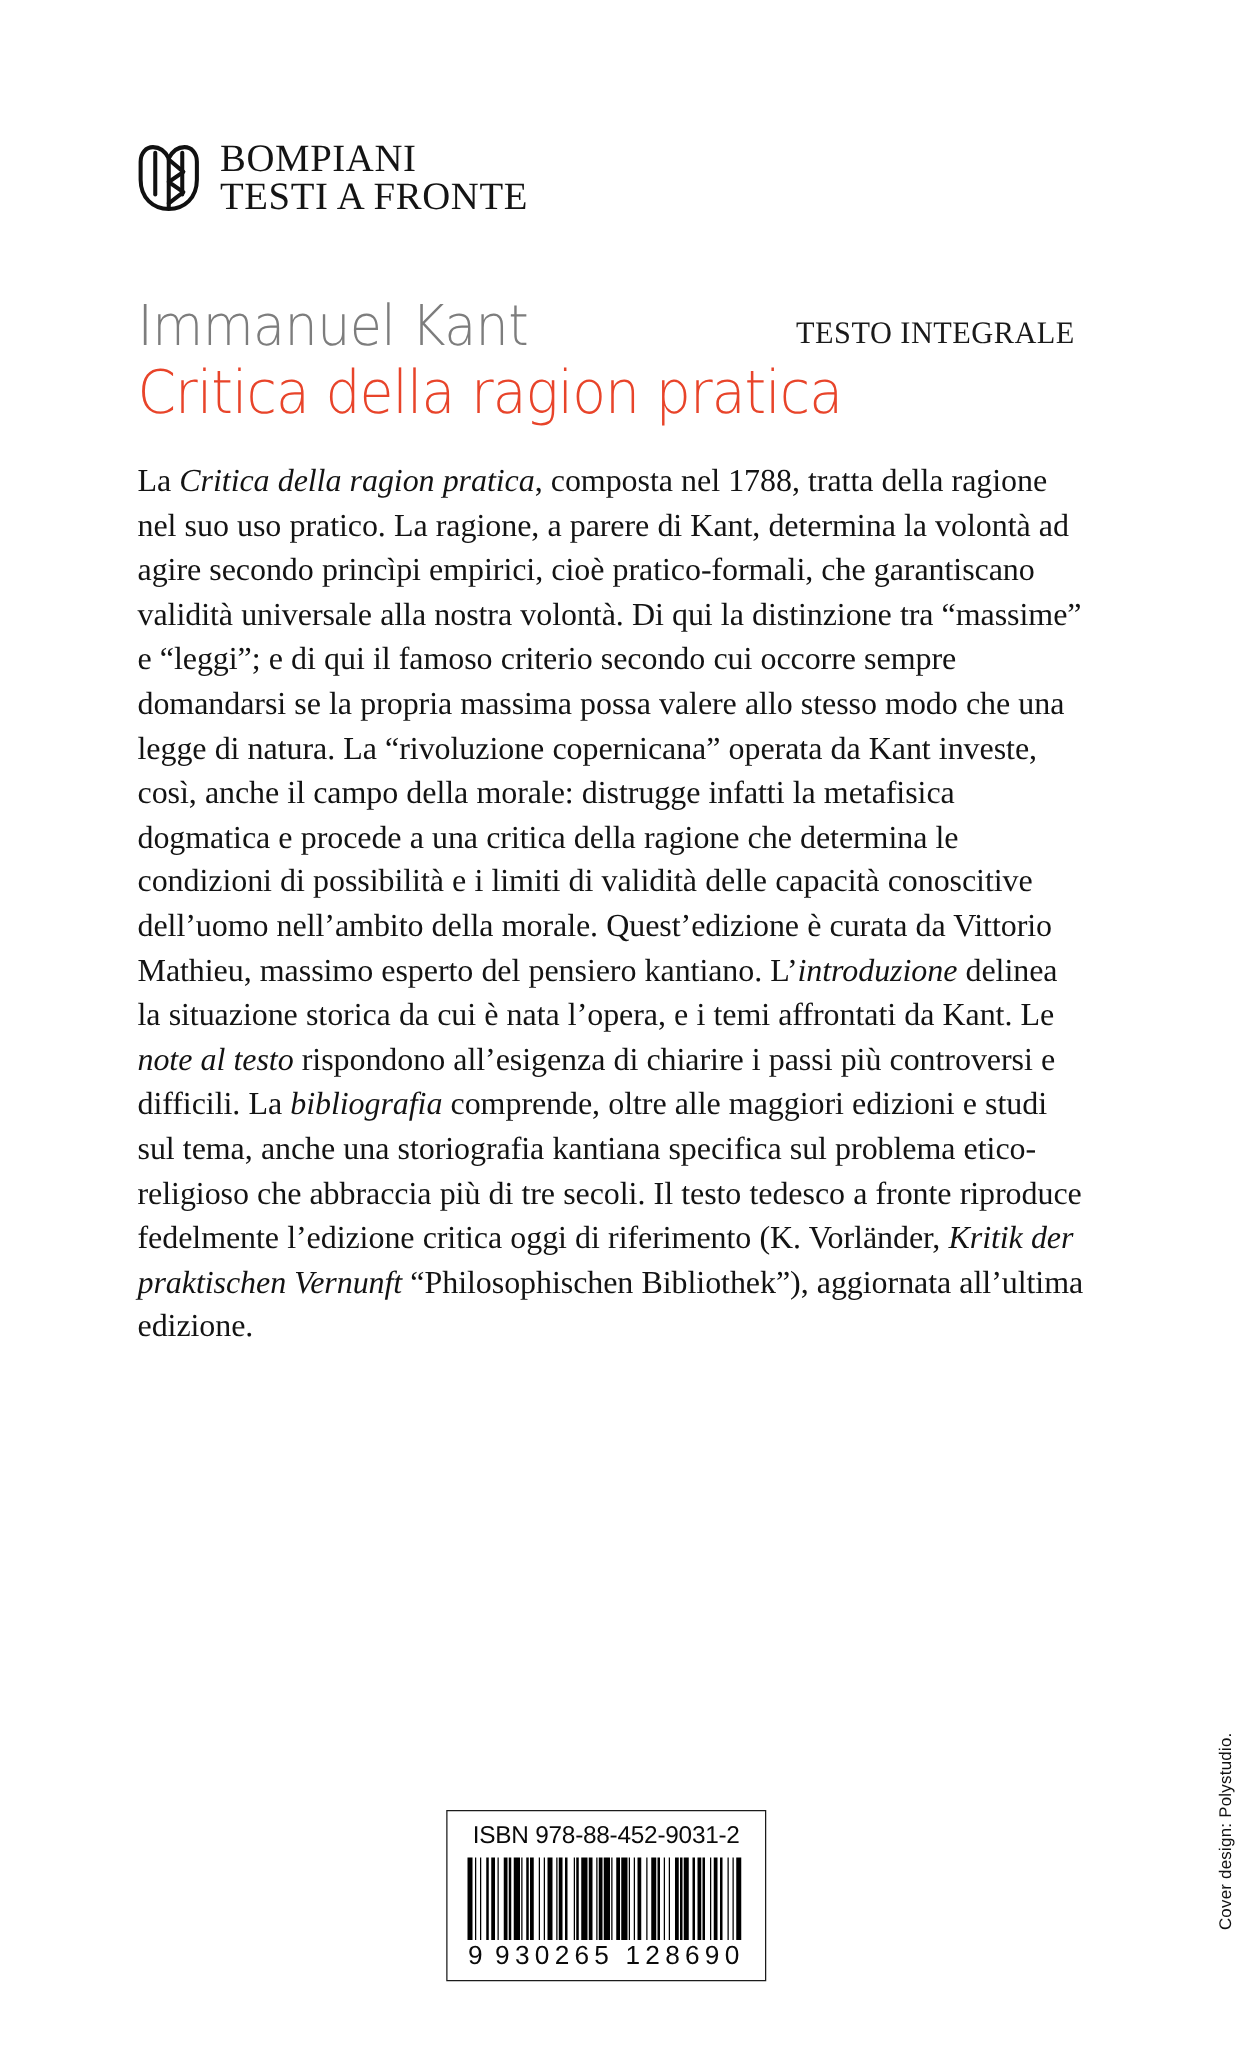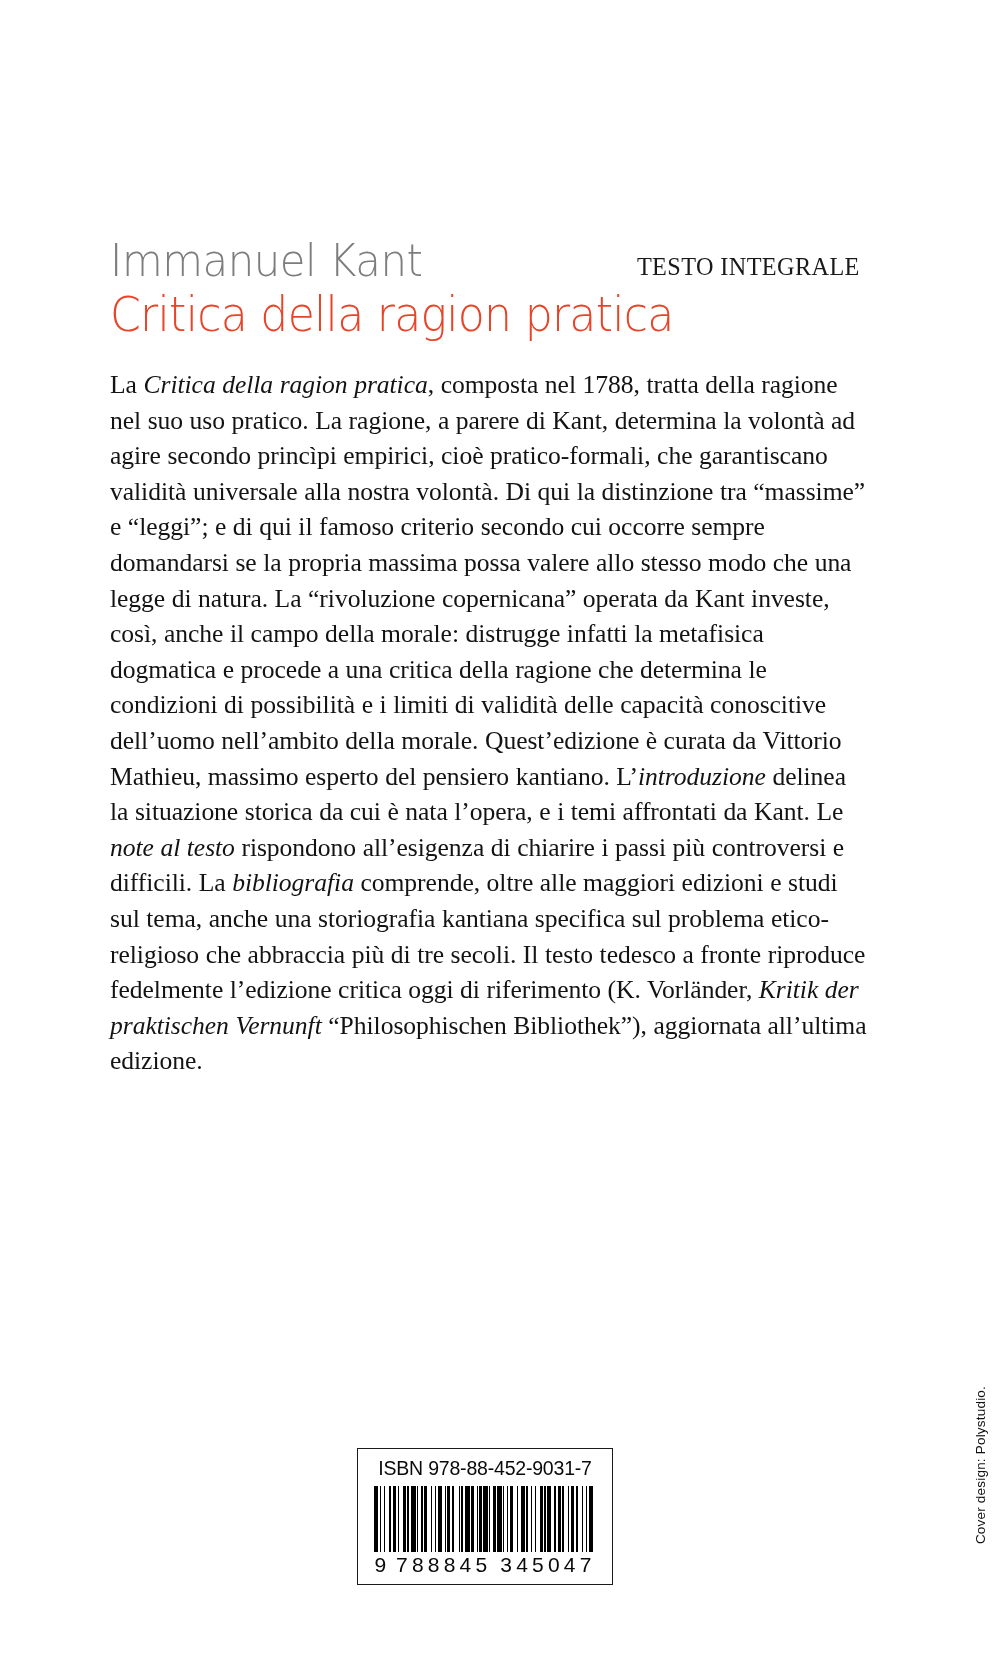--- a/index.html
+++ b/index.html
@@ -192,31 +192,48 @@
     writing-mode: vertical-rl;
     transform: rotate(180deg);
     letter-spacing: 0.2px;
   }
 </style>
 </head>
 <body>
 
 <div class="page">
 
+  <div class="publisher">
+    <span class="publisher-mark">
+      <svg viewBox="0 0 60 64" width="54" height="58" aria-hidden="true">
+        <g fill="none" stroke="#111111" stroke-width="3.6" stroke-linejoin="round" stroke-linecap="round">
+          <path d="M5 18 C5 10 10 5 16 5 C22 5 27 9 30 15 C33 9 38 5 44 5 C50 5 55 10 55 18 L55 34 C55 50 44 60 30 60 C16 60 5 50 5 34 Z"></path>
+          <path d="M30 15 L30 58"></path>
+          <path d="M18 10 L18 47"></path>
+          <path d="M42 10 L42 47"></path>
+          <path d="M30 16 L43 27 L30 36 L43 45 L30 55"></path>
+        </g>
+      </svg>
+    </span>
+    <span class="publisher-words">
+      <span class="pw-1">BOMPIANI</span>
+      <span class="pw-2">TESTI A FRONTE</span>
+    </span>
+  </div>
 
   <div class="author">Immanuel Kant</div>
 
   <div class="title">Critica della ragion pratica</div>
 
   <div class="testo-integrale">TESTO INTEGRALE</div>
 
   <div class="blurb"><span>La </span><i>Critica della ragion pratica</i><span>, composta nel 1788, tratta della ragione nel suo uso pratico. La ragione, a parere di Kant, determina la volontà ad agire secondo princìpi empirici, cioè pratico-formali, che garantiscano validità universale alla nostra volontà. Di qui la distinzione tra “massime” e “leggi”; e di qui il famoso criterio secondo cui occorre sempre domandarsi se la propria massima possa valere allo stesso modo che una legge di natura. La “rivoluzione copernicana” operata da Kant investe, così, anche il campo della morale: distrugge infatti la metafisica dogmatica e procede a una critica della ragione che determina le condizioni di possibilità e i limiti di validità delle capacità conoscitive dell’uomo nell’ambito della morale. Quest’edizione è curata da Vittorio Mathieu, massimo esperto del pensiero kantiano. L’</span><i>introduzione</i><span> delinea la situazione storica da cui è nata l’opera, e i temi affrontati da Kant. Le </span><i>note al testo</i><span> rispondono all’esigenza di chiarire i passi più controversi e difficili. La </span><i>bibliografia</i><span> comprende, oltre alle maggiori edizioni e studi sul tema, anche una storiografia kantiana specifica sul problema etico-religioso che abbraccia più di tre secoli. Il testo tedesco a fronte riproduce fedelmente l’edizione critica oggi di riferimento (K. Vorländer, </span><i>Kritik der praktischen Vernunft</i><span> “Philosophischen Bibliothek”), aggiornata all’ultima edizione.</span></div>
 
   <div class="barcode-block">
-    <div class="barcode-isbn">ISBN 978-88-452-9031-7</div>
+    <div class="barcode-isbn">ISBN 978-88-452-9031-2</div>
     <div class="barcode-bars">
         <div class="bar" style="width: 4.26px;"></div>
         <div class="gap" style="width: 1.42px;"></div>
         <div class="bar" style="width: 1.42px;"></div>
         <div class="gap" style="width: 2.84px;"></div>
         <div class="bar" style="width: 1.42px;"></div>
         <div class="gap" style="width: 4.26px;"></div>
         <div class="bar" style="width: 1.42px;"></div>
         <div class="gap" style="width: 2.84px;"></div>
         <div class="bar" style="width: 2.84px;"></div>
@@ -303,21 +320,21 @@
         <div class="gap" style="width: 4.26px;"></div>
         <div class="bar" style="width: 1.42px;"></div>
         <div class="gap" style="width: 2.84px;"></div>
         <div class="bar" style="width: 1.42px;"></div>
         <div class="gap" style="width: 1.42px;"></div>
         <div class="bar" style="width: 4.26px;"></div>
         <div class="gap" style="width: 2.84px;"></div>
       </div>
     <div class="barcode-digits">
       <span class="d-lead">9</span>
-      <span class="d-grp">788845</span>
+      <span class="d-grp">930265</span>
       <span class="d-sep"></span>
-      <span class="d-grp">345047</span>
+      <span class="d-grp">128690</span>
     </div>
   </div>
 
   <div class="credit">Cover design: Polystudio.</div>
 
 </div>
 
 </body></html>

